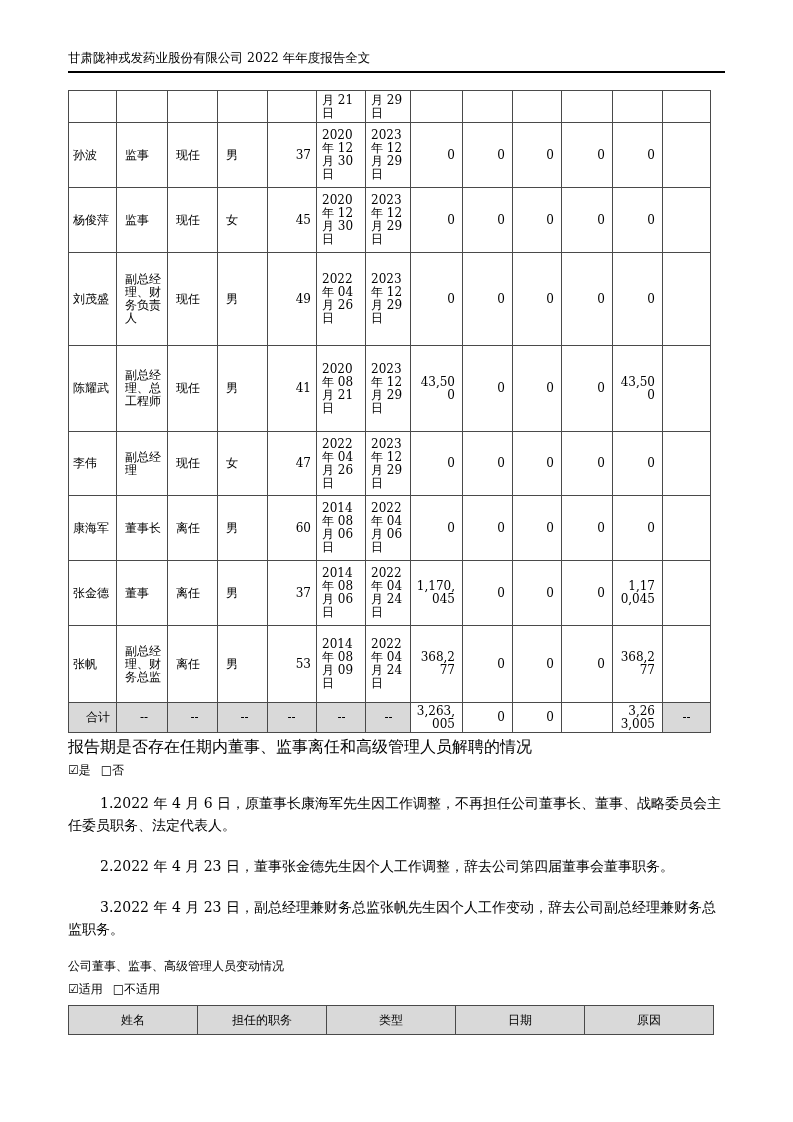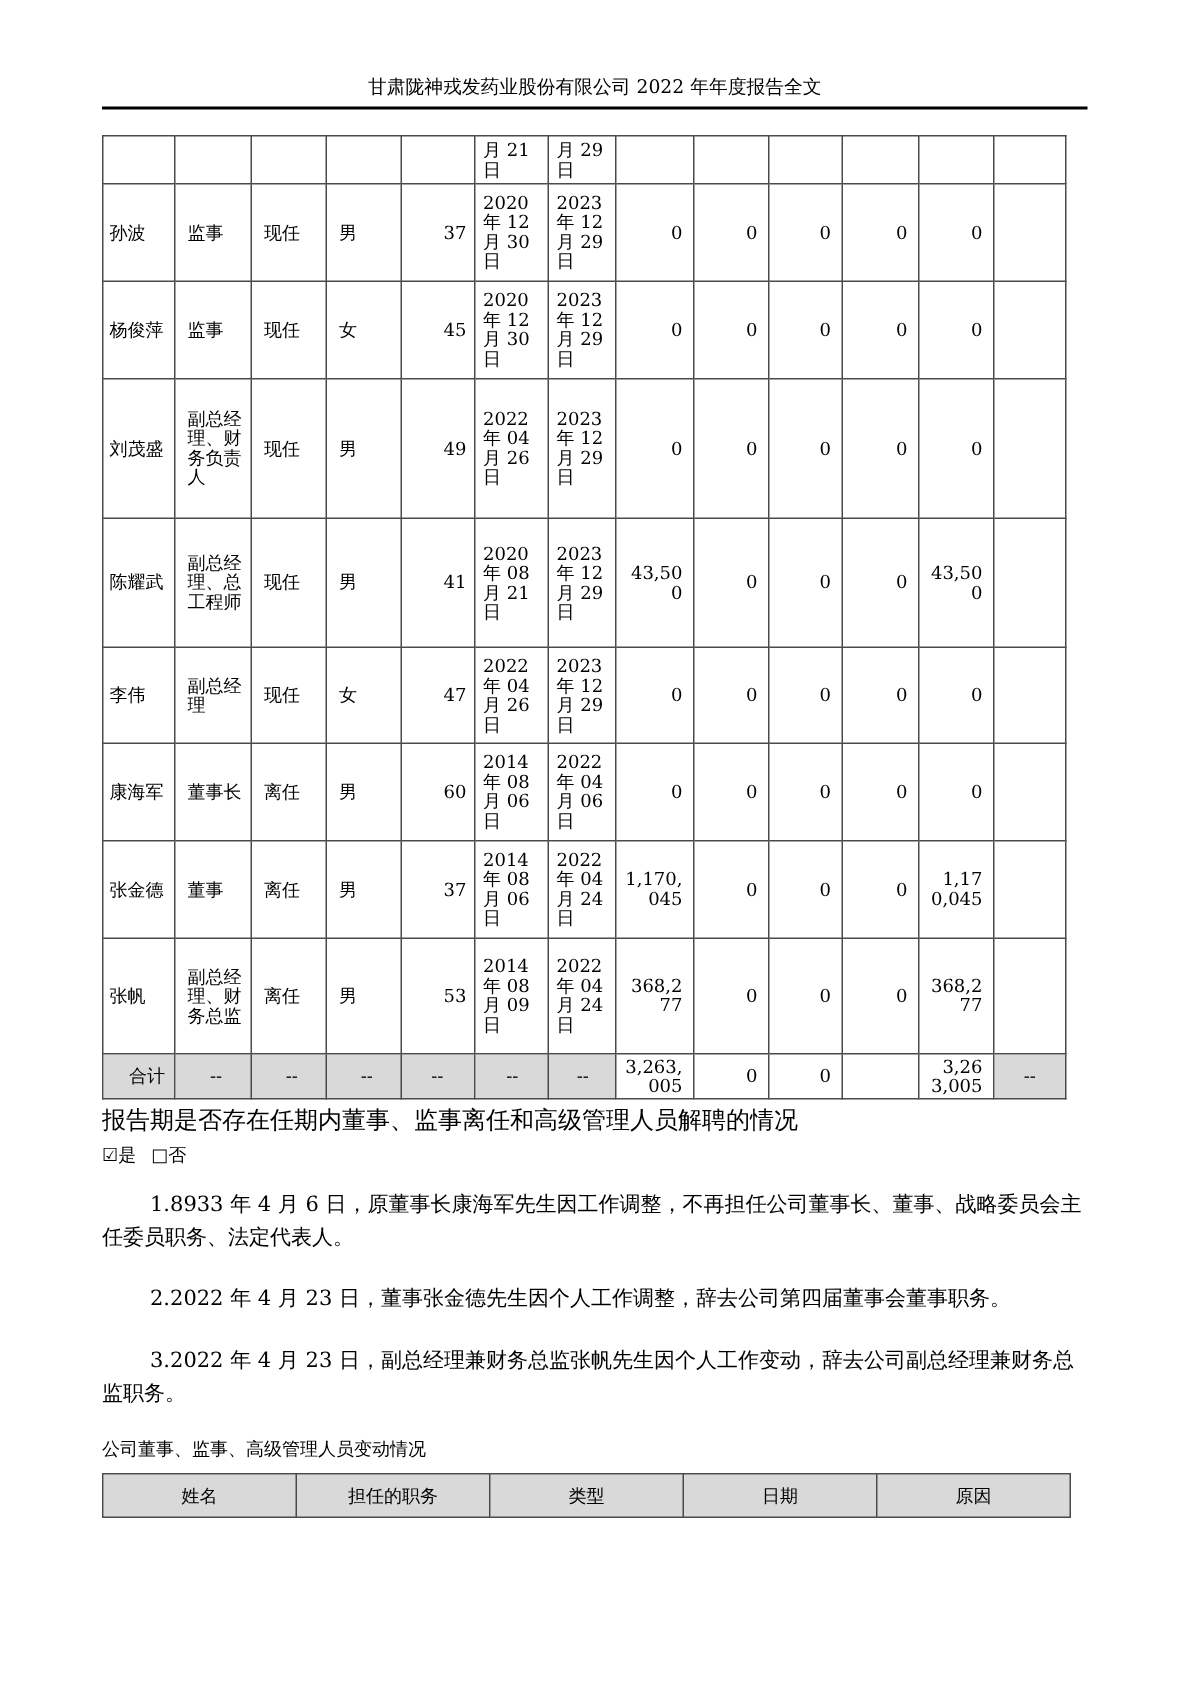--- a/index.html
+++ b/index.html
@@ -6,21 +6,21 @@
   .page{
     position:relative;
     width:793px;height:1122px;
     box-sizing:border-box;
     padding:50px 68px 0 68px;
     background:#ffffff;
     color:#000;
     font-family:"DejaVu Serif","Liberation Serif",serif;
   }
   .doc-header{
-    text-align:center;
+    text-align:left;
     font-size:12.5px;
     line-height:16px;
   }
   .rule{
     height:0;
     border-top:2px solid #000;
     margin-top:5px;
   }
   table.officers{
     border-collapse:collapse;
@@ -288,26 +288,29 @@
       </tr>
     </tbody>
   </table>
 
   <div class="label">报告期是否存在任期内董事、监事离任和高级管理人员解聘的情况</div>
 
   <div class="checkline">
     <span class="cb">☑</span><span>是</span><span class="cb cb2">□</span><span>否</span>
   </div>
 
-  <p class="para">1.8933 年 4 月 6 日，原董事长康海军先生因工作调整，不再担任公司董事长、董事、战略委员会主任委员职务、法定代表人。</p>
+  <p class="para">1.2022 年 4 月 6 日，原董事长康海军先生因工作调整，不再担任公司董事长、董事、战略委员会主任委员职务、法定代表人。</p>
   <p class="para sp">2.2022 年 4 月 23 日，董事张金德先生因个人工作调整，辞去公司第四届董事会董事职务。</p>
   <p class="para sp">3.2022 年 4 月 23 日，副总经理兼财务总监张帆先生因个人工作变动，辞去公司副总经理兼财务总监职务。</p>
 
   <div class="section-title">公司董事、监事、高级管理人员变动情况</div>
 
+  <div class="checkline">
+    <span class="cb">☑</span><span>适用</span><span class="cb cb2">□</span><span>不适用</span>
+  </div>
 
   <table class="changes">
     <colgroup>
       <col style="width:129px">
         <col style="width:129px">
         <col style="width:129px">
         <col style="width:129px">
         <col style="width:129px">
     </colgroup>
     <tbody>

